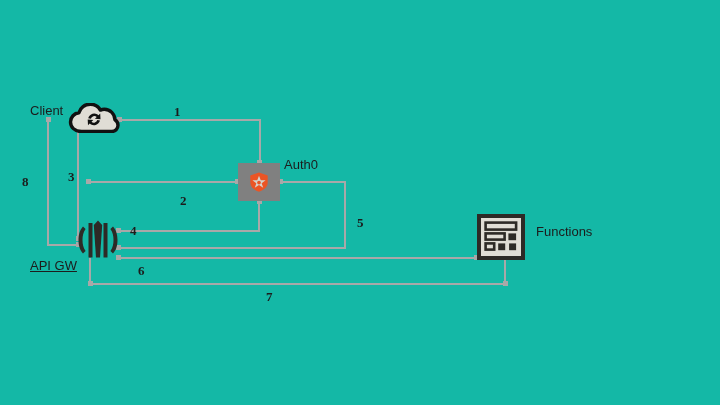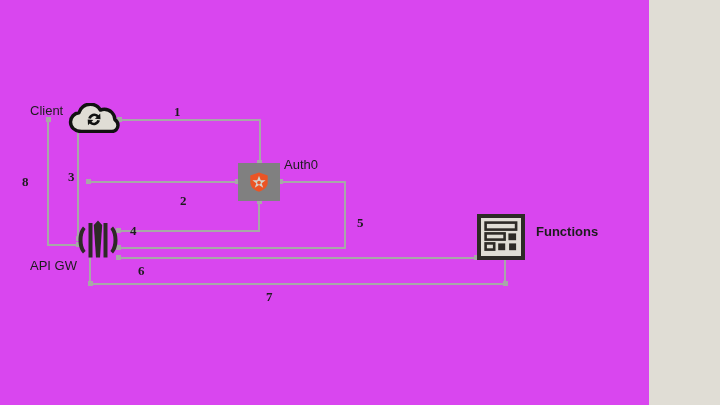--- a/index.html
+++ b/index.html
@@ -8,23 +8,23 @@
   }
   body {
     width: 720px;
     height: 405px;
     background: #e0ddd5;
     font-family: "Liberation Sans", sans-serif;
     overflow: hidden;
   }
   #stage {
     position: relative;
-    width: 649px;
+    width: 720px;
     height: 405px;
-    background: #d946ef;
+    background: #14b8a6;
   }
   #wires {
     position: absolute;
     left: 0; top: 0;
     width: 720px;
     height: 405px;
   }
   .node {
     position: absolute;
   }
@@ -144,37 +144,37 @@
         <path d="M5.0,7.5 C1.6,11.0 0.5,16.0 0.5,21.0 C0.5,26.0 1.6,31.0 5.0,34.5
                  L7.6,32.0 C5.2,28.8 4.5,25.0 4.5,21.0 C4.5,17.0 5.2,13.2 7.6,10.0 Z"></path>
         <path d="M35.0,7.5 C38.4,11.0 39.5,16.0 39.5,21.0 C39.5,26.0 38.4,31.0 35.0,34.5
                  L32.4,32.0 C34.8,28.8 35.5,25.0 35.5,21.0 C35.5,17.0 34.8,13.2 32.4,10.0 Z"></path>
         <path d="M10.5,4.0 L14.5,4.0 L14.5,38.5 L10.5,38.5 Z"></path>
         <path d="M25.5,4.0 L29.5,4.0 L29.5,38.5 L25.5,38.5 Z"></path>
         <path d="M20.0,1.5 L24.2,6.0 L22.0,38.5 L18.0,38.5 L15.8,6.0 Z"></path>
       </g>
     </svg>
   </div>
-  <div class="node-label" style="left:30px; top:259px;">API GW</div>
+  <div class="node-label" style="left:30px; top:259px;text-decoration:underline;">API GW</div>
 
   <div class="node functions-box" style="left:477px; top:214px;">
     <svg width="34" height="32" viewBox="0 0 34 32">
       <g fill="none" stroke="#2d2a26" stroke-width="2.6">
         <rect x="1.6" y="1.6" width="30.5" height="7.0"></rect>
         <rect x="1.6" y="12.4" width="19.0" height="6.2"></rect>
         <rect x="1.6" y="22.4" width="8.6" height="6.2"></rect>
       </g>
       <g fill="#2d2a26">
         <rect x="24.4" y="12.4" width="7.7" height="6.8"></rect>
         <rect x="14.2" y="22.4" width="7.0" height="6.8"></rect>
         <rect x="25.1" y="22.4" width="7.0" height="6.8"></rect>
       </g>
     </svg>
   </div>
-  <div class="node-label" style="left:536px; top:225px;font-weight:bold;">Functions</div>
+  <div class="node-label" style="left:536px; top:225px;">Functions</div>
 
   <div class="edge-label" style="left:174px; top:105px;">1</div>
   <div class="edge-label" style="left:180px; top:194px;">2</div>
   <div class="edge-label" style="left:68px; top:170px;">3</div>
   <div class="edge-label" style="left:130px; top:224px;">4</div>
   <div class="edge-label" style="left:357px; top:216px;">5</div>
   <div class="edge-label" style="left:138px; top:264px;">6</div>
   <div class="edge-label" style="left:266px; top:290px;">7</div>
   <div class="edge-label" style="left:22px; top:175px;">8</div>
 

